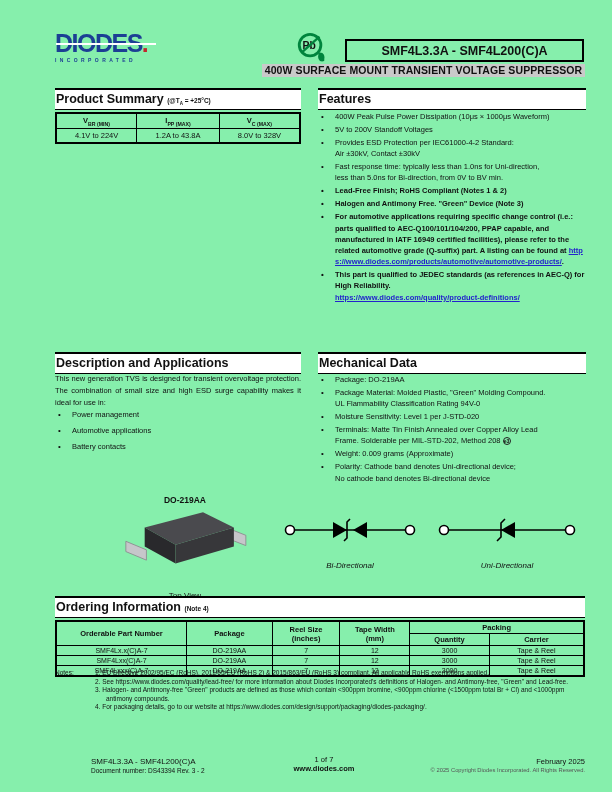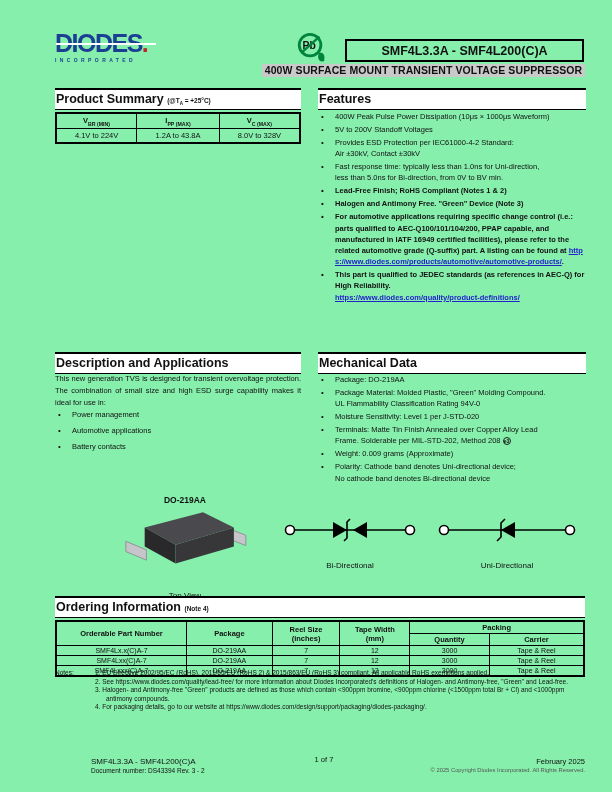--- a/index.html
+++ b/index.html
@@ -47,21 +47,21 @@
         font-size:5px; line-height:7px; text-align:center; font-weight:bold; margin-left:2px; vertical-align:0px; }
   
   .desc-body { position:absolute; left:55px; top:373px; width:246px; }
   .desc-body p { font-size:7.5px; line-height:12px; text-align:justify; margin-bottom:0; }
   .desc-body ul.bullets li { line-height:12px; margin-bottom:4px; }
   
   .pkg { position:absolute; left:118px; top:495px; width:134px; text-align:center; }
   .pkg-label { font-weight:bold; font-size:8.5px; margin-bottom:2px; }
   .pkg-caption { font-size:8px; margin-top:20px; }
   .sym { position:absolute; top:517px; text-align:center; }
-  .sym-caption { font-size:8px; margin-top:14px; }
+  .sym-caption { font-size:8px; margin-top:14px;font-style:italic; }
   #sym-bi { left:283px; width:134px; }
   #sym-uni { left:437px; width:140px; }
   
   #ord-head { left:55px; top:596px; width:530px; }
   .ord-table { position:absolute; left:55px; top:620px; width:530px; border-collapse:collapse; border:2px solid #000; }
   .ord-table th, .ord-table td { border:1px solid #000; text-align:center; font-size:7px; padding:1px 2px; height:10px; }
   .ord-table th { font-size:7.5px; font-weight:bold; }
   
   .notes { position:absolute; left:55px; top:669px; width:532px; display:flex; font-size:6.5px; line-height:8.6px; }
   .notes-label { width:40px; flex:none; }
@@ -272,19 +272,20 @@
       <div>4. For packaging details, go to our website at https://www.diodes.com/design/support/packaging/diodes-packaging/.</div>
     </div>
   </div>
 
   <div class="footer-left">
     <div class="l1">SMF4L3.3A - SMF4L200(C)A</div>
     <div class="l2">Document number: DS43394 Rev. 3 - 2</div>
   </div>
   <div class="footer-center">
     <div class="l1">1 of 7</div>
+    <div class="l2">www.diodes.com</div>
   </div>
   <div class="footer-right">
     <div class="l1">February 2025</div>
     <div class="l2">© 2025 Copyright Diodes Incorporated. All Rights Reserved.</div>
   </div>
 
 </div>
 
 </body></html>

